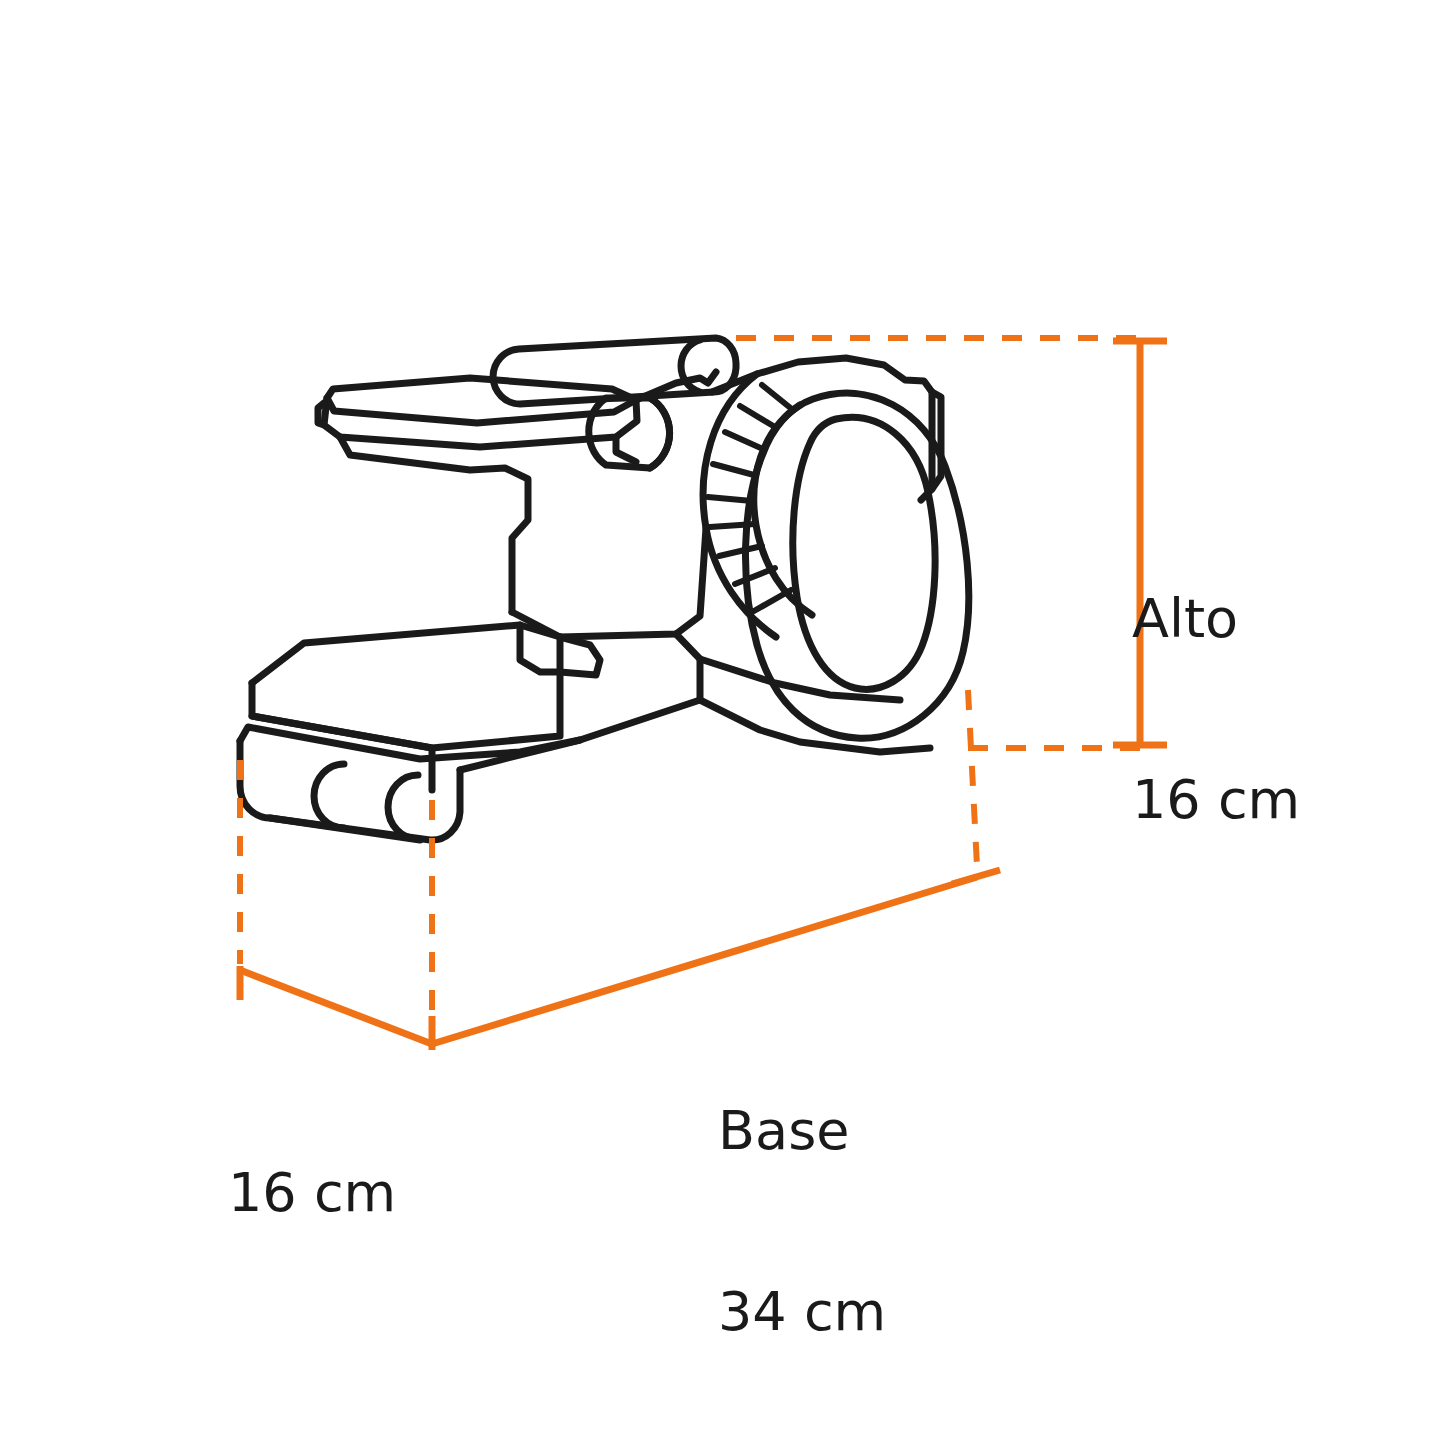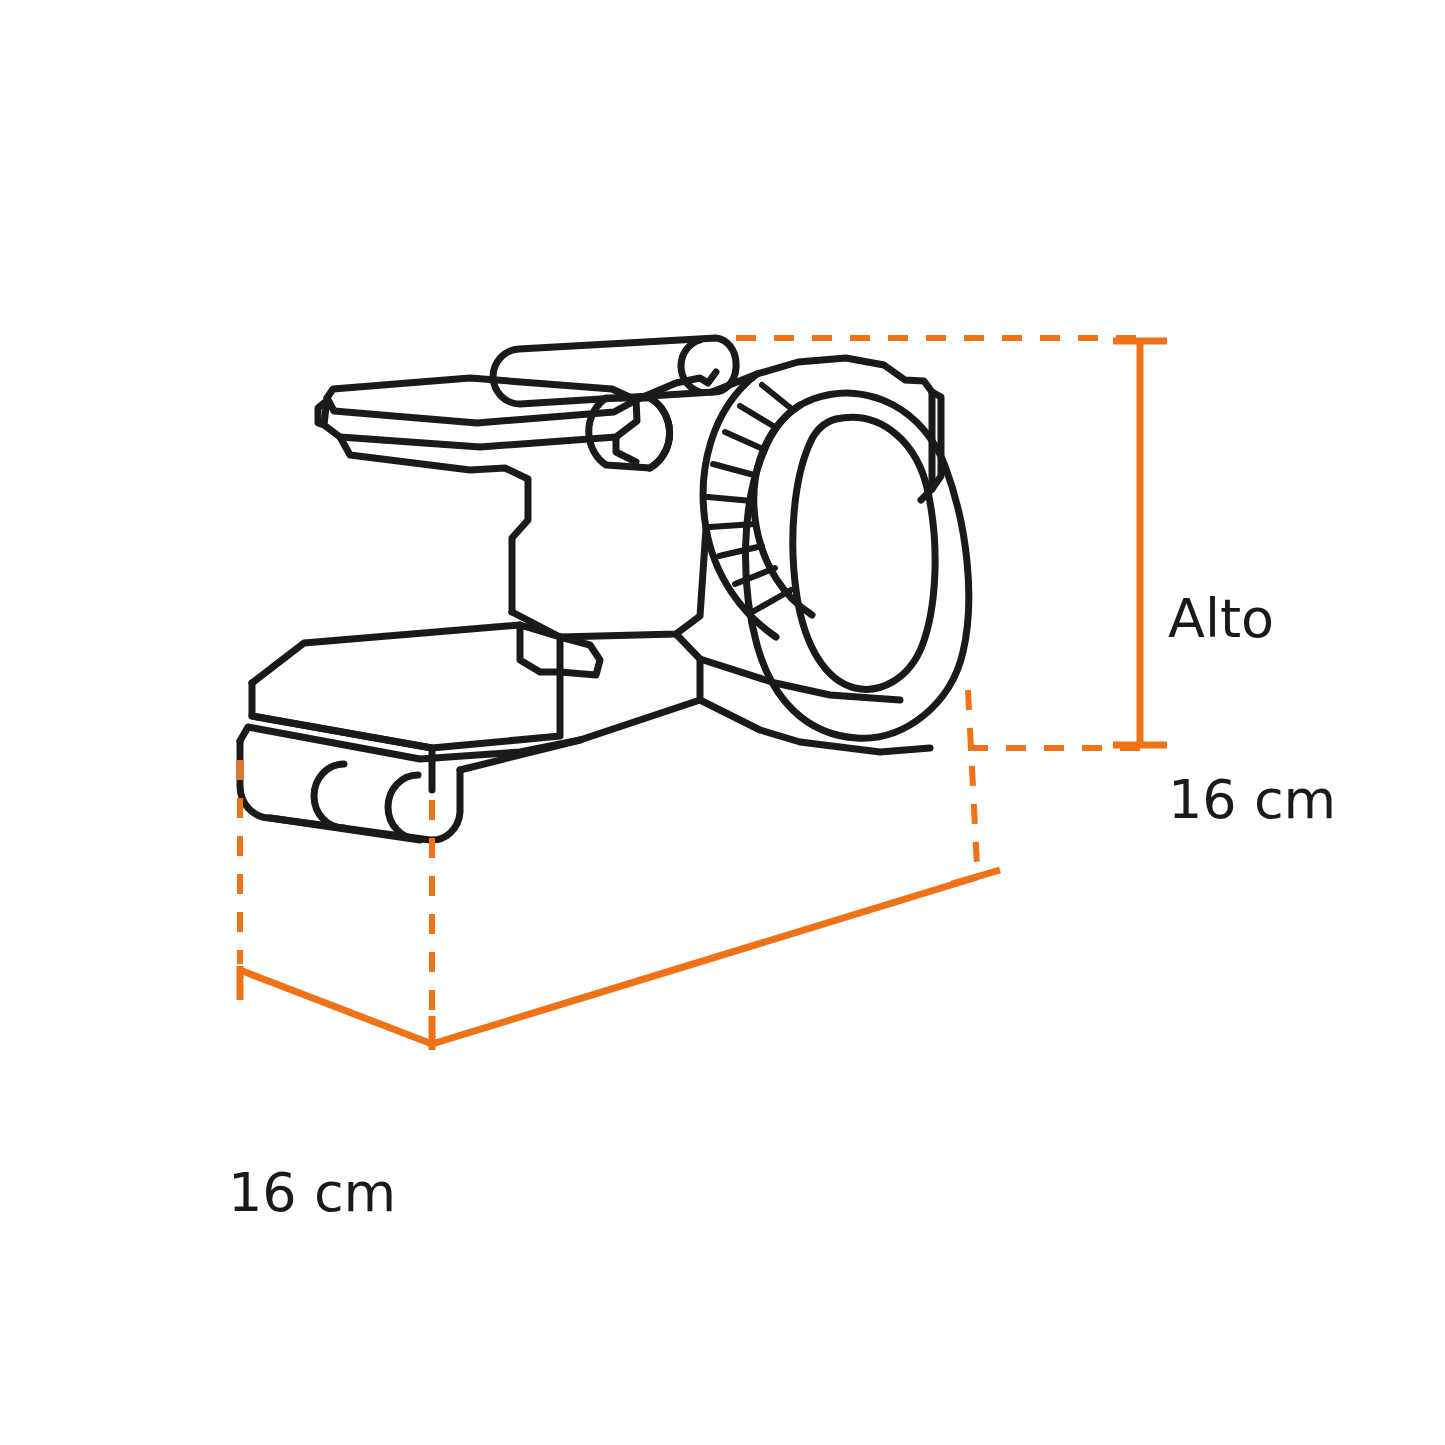--- a/index.html
+++ b/index.html
@@ -29,21 +29,21 @@
     font-size: 54px;
     line-height: 1.12;
     letter-spacing: 0px;
     white-space: pre;
     text-align: center;
   }
   .dim-label .l1 { display: block; }
   .dim-label .l2 { display: block; }
 
   #label-alto {
-    left: 1168px;
+    left: 1132px;
     top: 468px;
     text-align: left;
   }
   #label-base {
     left: 718px;
     top: 980px;
     text-align: left;
   }
   #label-fondo {
     left: 228px;
@@ -142,19 +142,21 @@
 
     </g>
   </svg>
 
   <div class="dim-label" id="label-alto">
     <span class="l1">Alto</span>
     <span class="l2">16 cm</span>
   </div>
 
   <div class="dim-label" id="label-base">
+    <span class="l1">Base</span>
+    <span class="l2">34 cm</span>
   </div>
 
   <div class="dim-label" id="label-fondo">
     <span class="l2">16 cm</span>
   </div>
 
 </div>
 
 </body></html>

